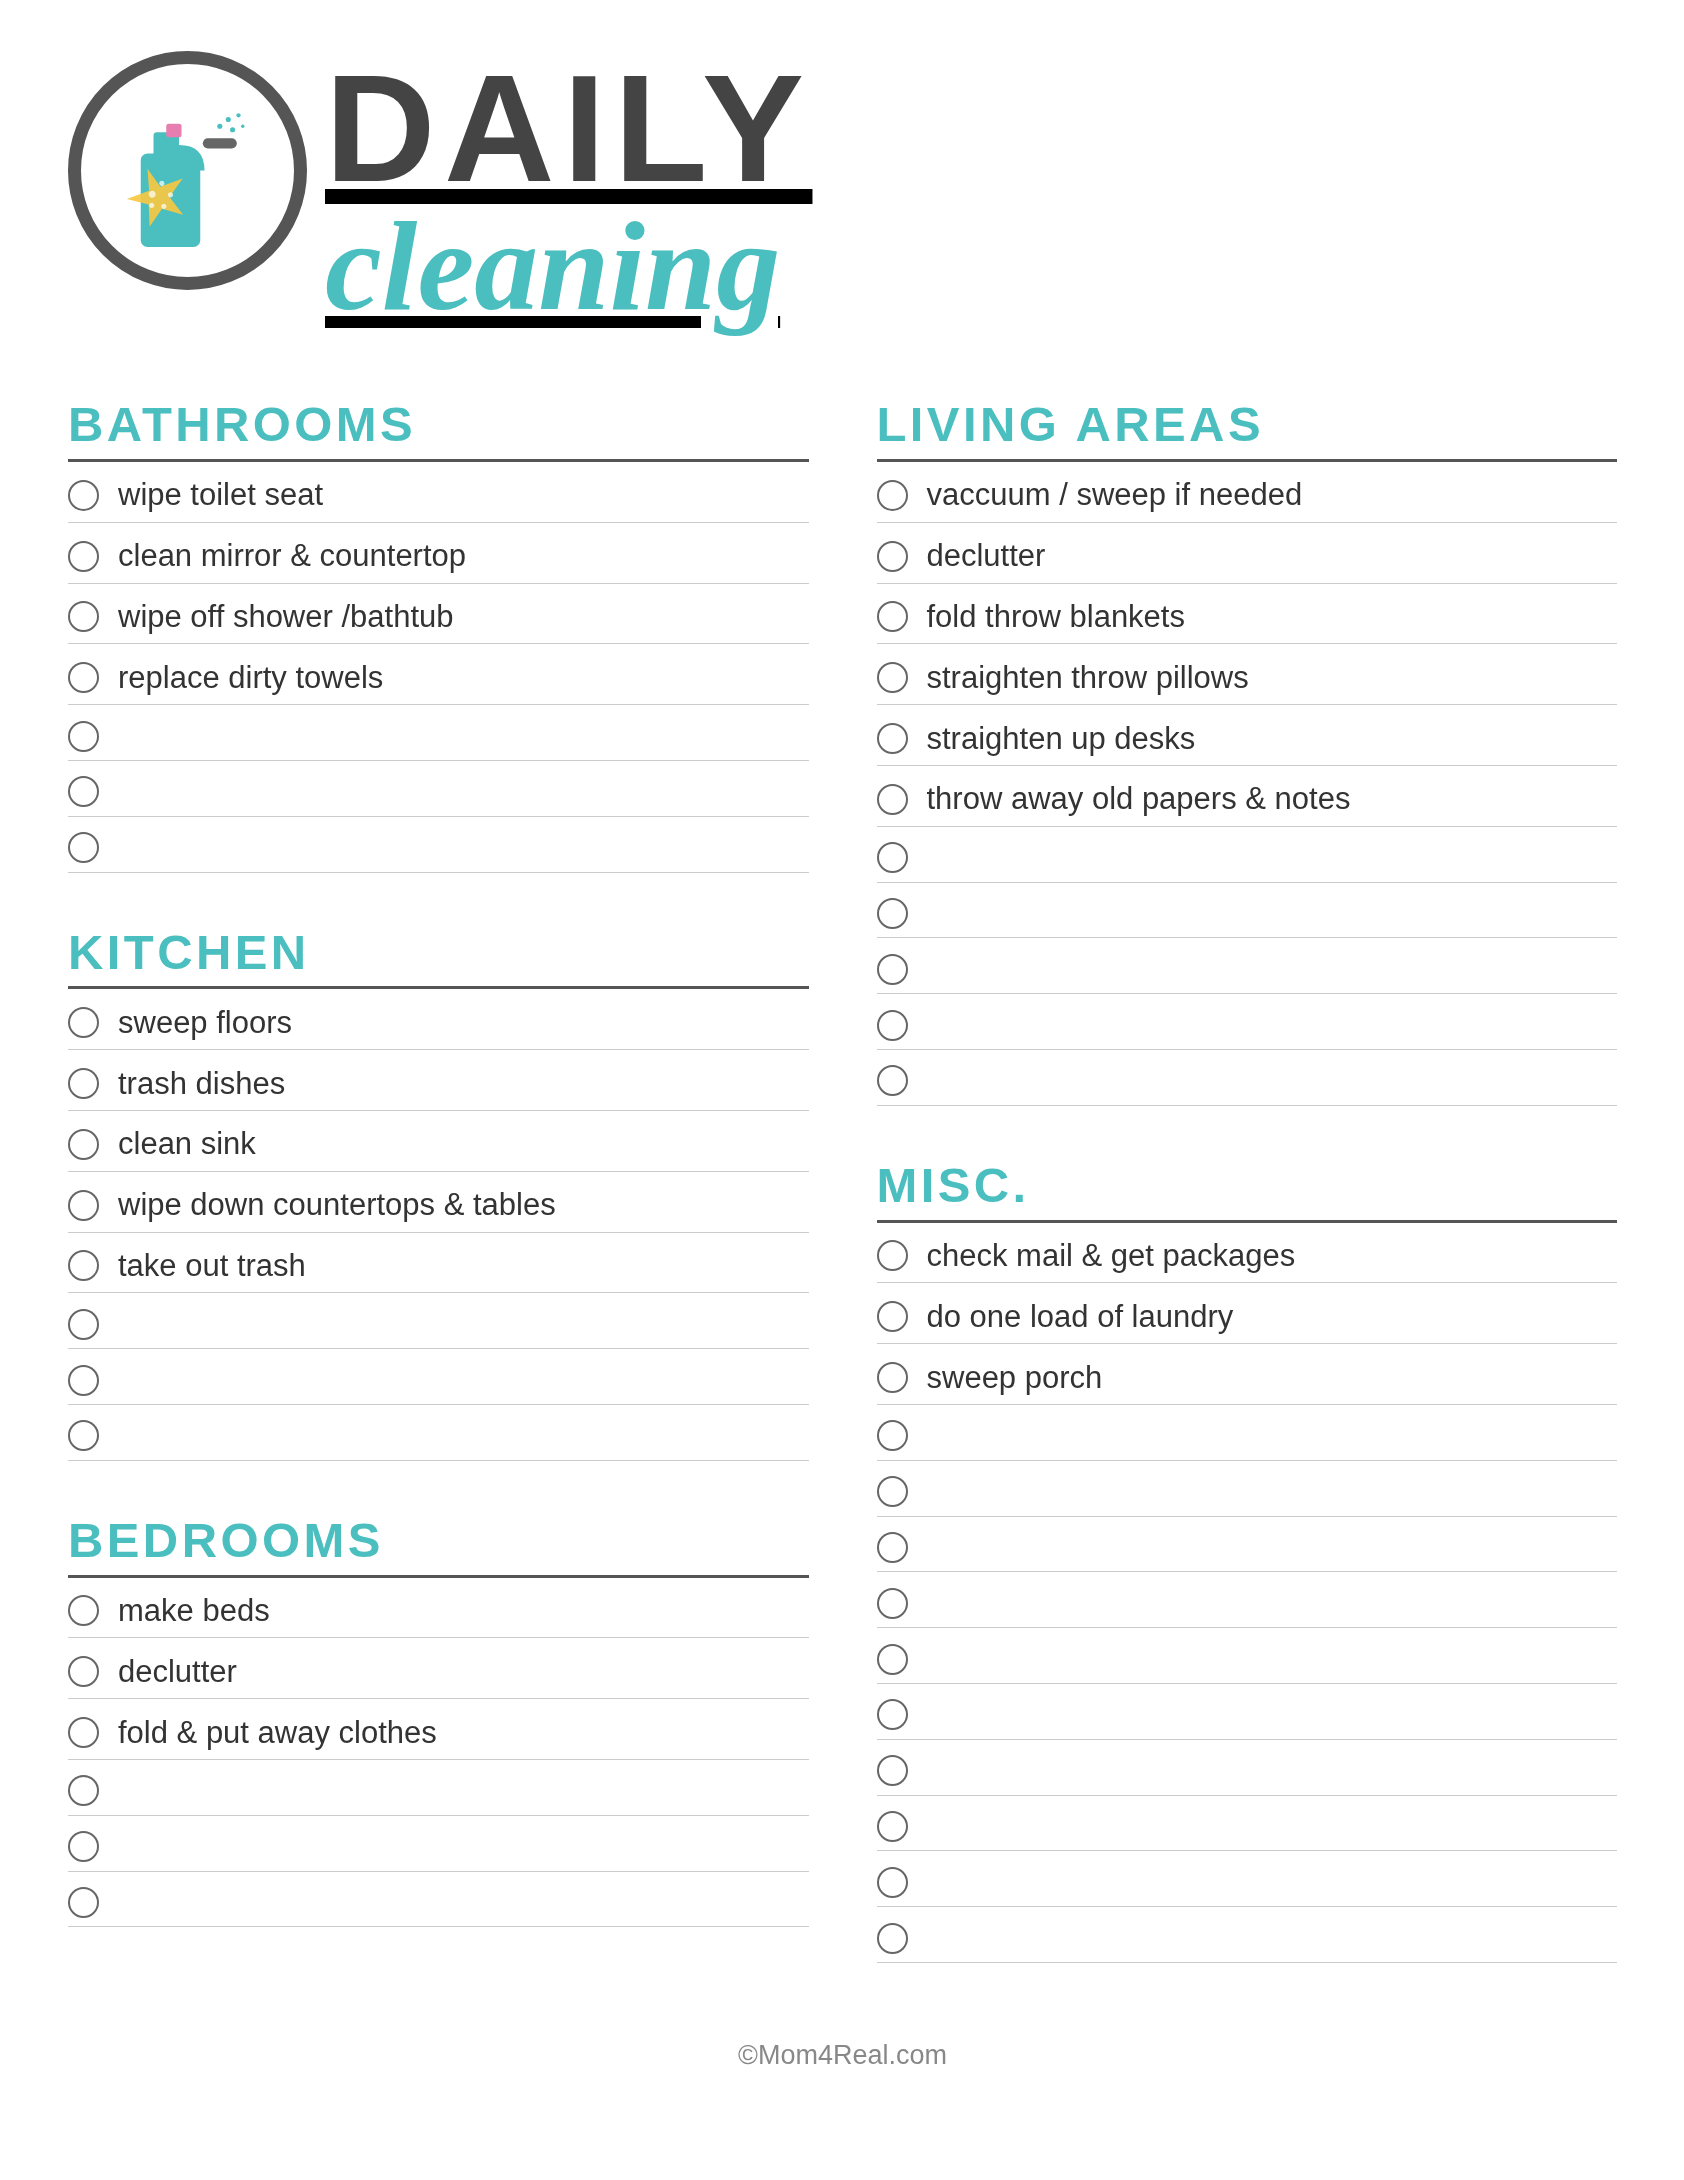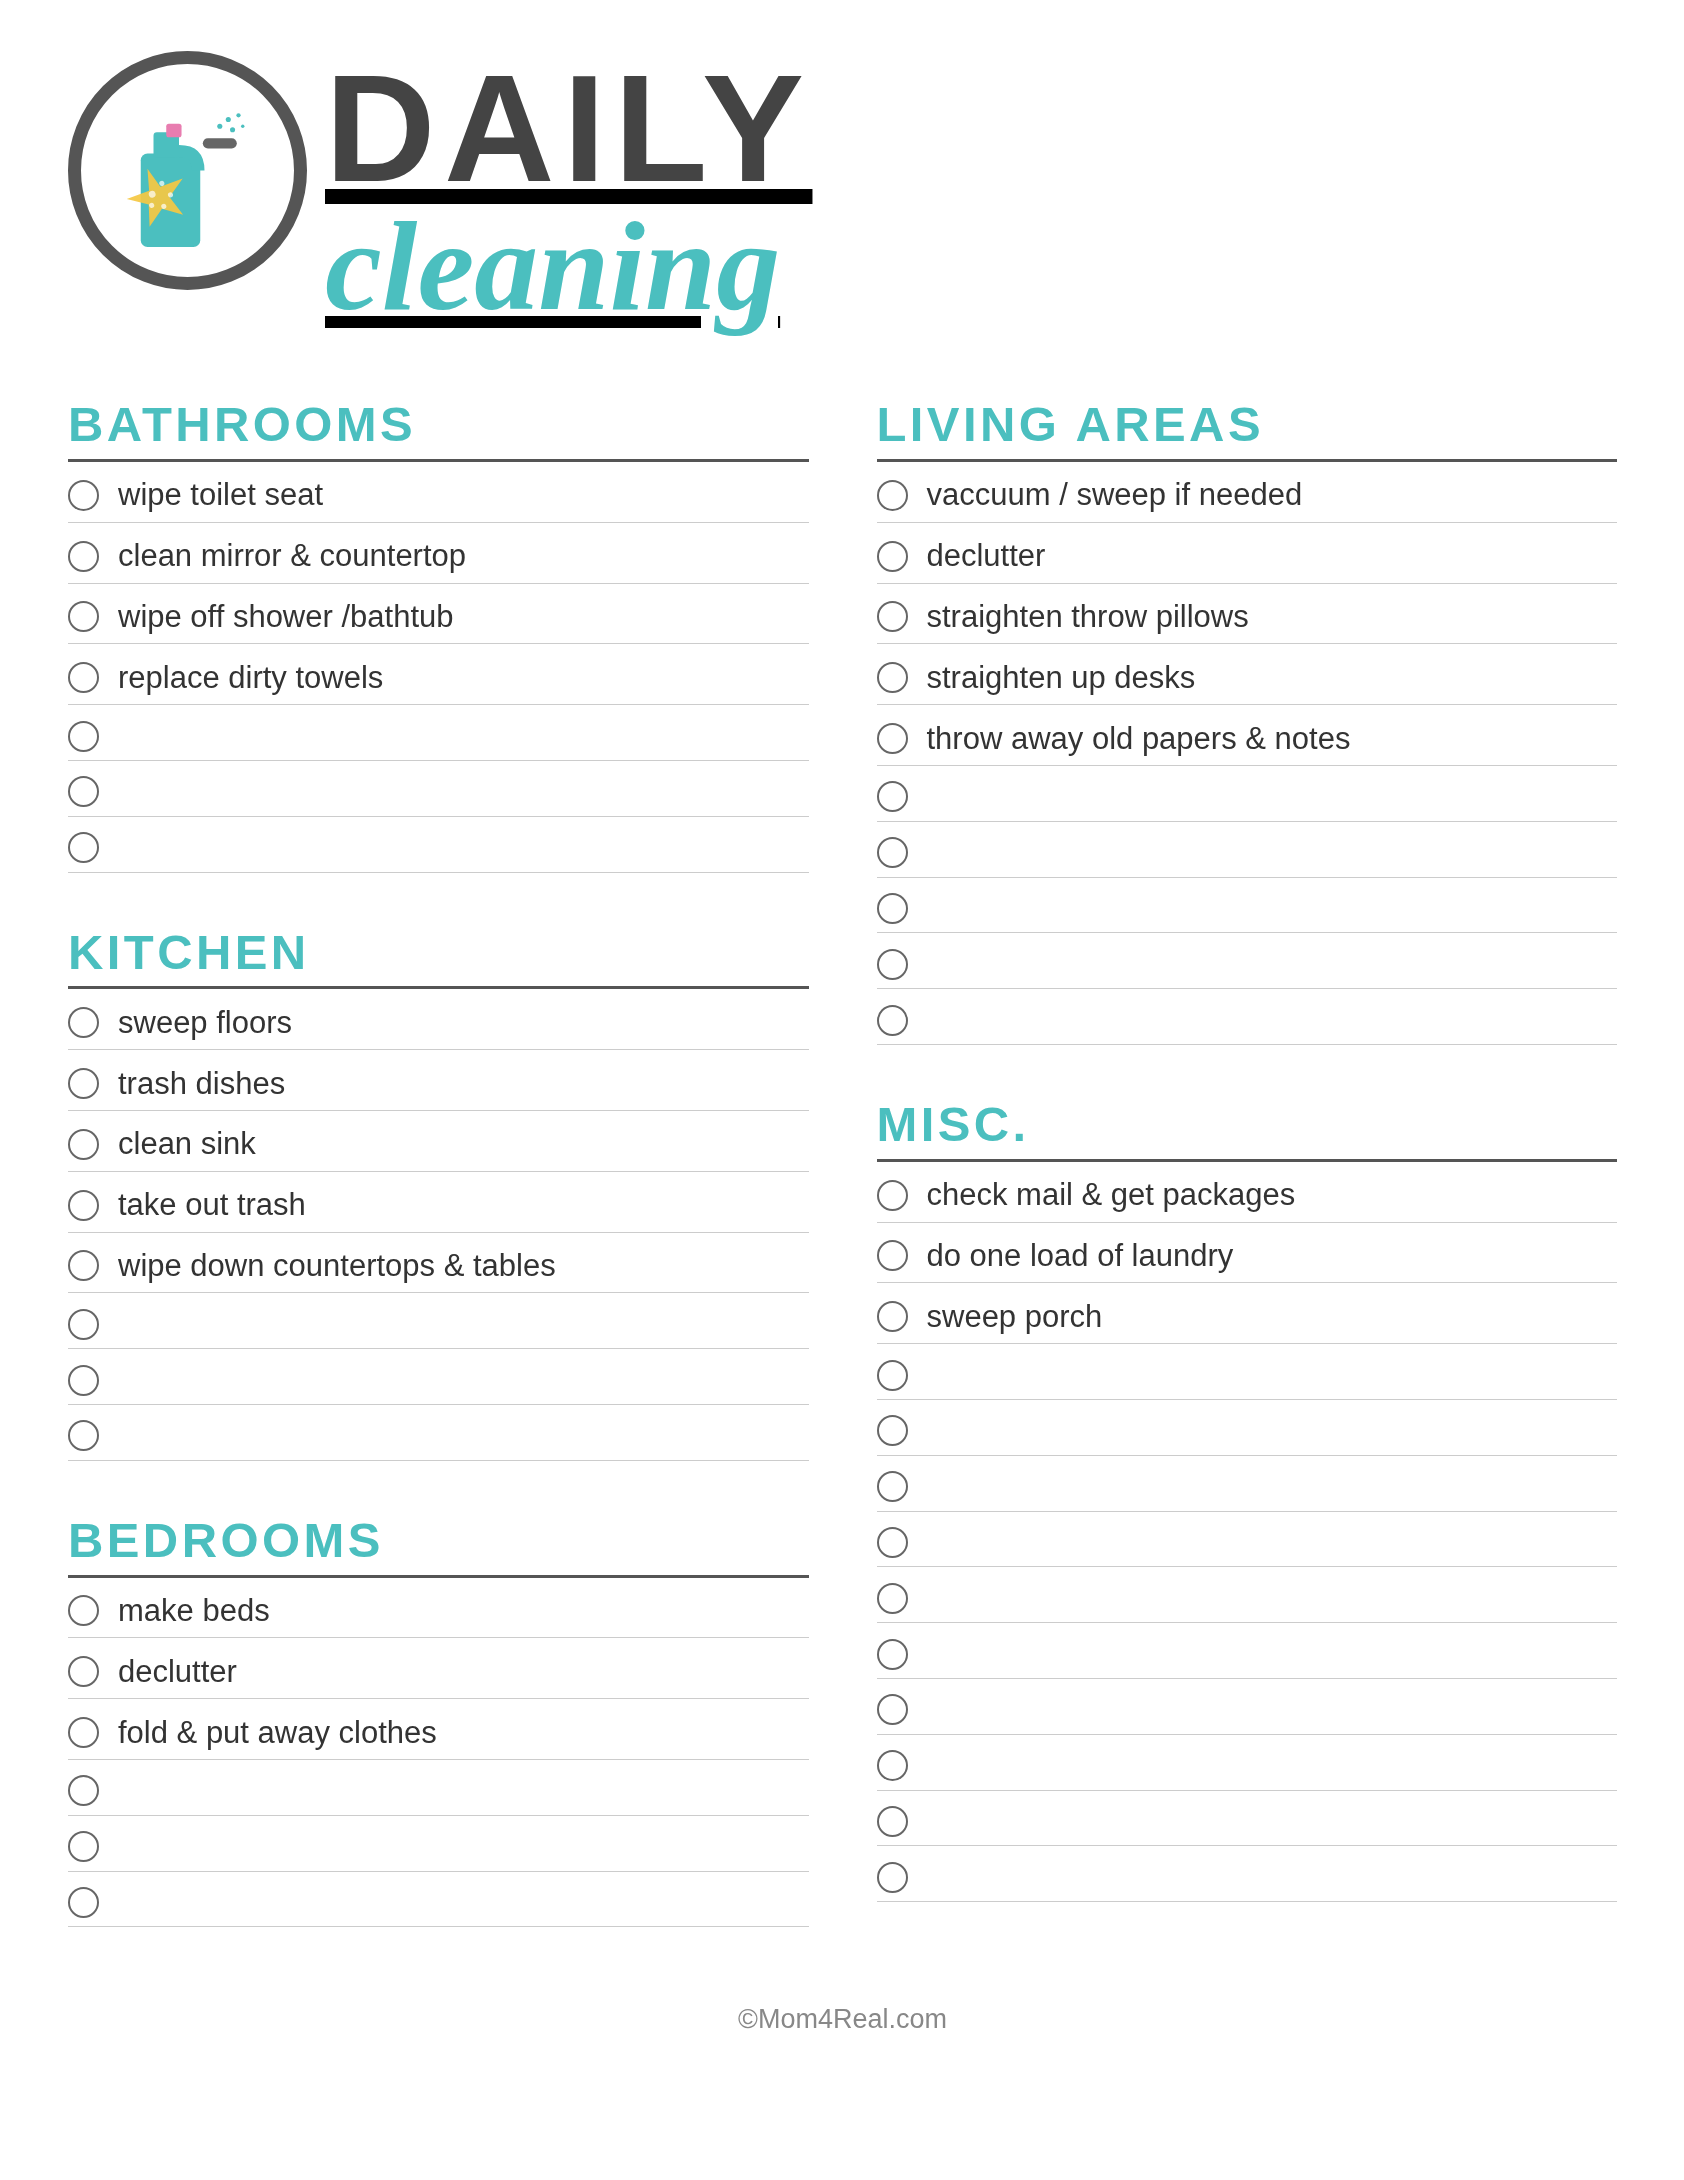--- a/index.html
+++ b/index.html
@@ -213,28 +213,28 @@
         <li>
             <div class="check-circle"></div>
             <span class="check-label">trash dishes</span>
           </li>
         <li>
             <div class="check-circle"></div>
             <span class="check-label">clean sink</span>
           </li>
         <li>
             <div class="check-circle"></div>
+            <span class="check-label">wipe down countertops &amp; tables</span>
+          </li>
+        <li>
+            <div class="check-circle"></div>
             <span class="check-label">take out trash</span>
           </li>
         <li>
             <div class="check-circle"></div>
-            <span class="check-label">wipe down countertops &amp; tables</span>
-          </li>
-        <li>
-            <div class="check-circle"></div>
             <span class="check-label"></span>
           </li>
         <li>
             <div class="check-circle"></div>
             <span class="check-label"></span>
           </li>
         <li>
             <div class="check-circle"></div>
             <span class="check-label"></span>
           </li>
@@ -278,20 +278,24 @@
     <div class="section">
       <div class="section-title">LIVING AREAS</div>
       <ul class="checklist">
         <li>
             <div class="check-circle"></div>
             <span class="check-label">vaccuum / sweep if needed</span>
           </li>
         <li>
             <div class="check-circle"></div>
             <span class="check-label">declutter</span>
+          </li>
+        <li>
+            <div class="check-circle"></div>
+            <span class="check-label">fold throw blankets</span>
           </li>
         <li>
             <div class="check-circle"></div>
             <span class="check-label">straighten throw pillows</span>
           </li>
         <li>
             <div class="check-circle"></div>
             <span class="check-label">straighten up desks</span>
           </li>
         <li>

